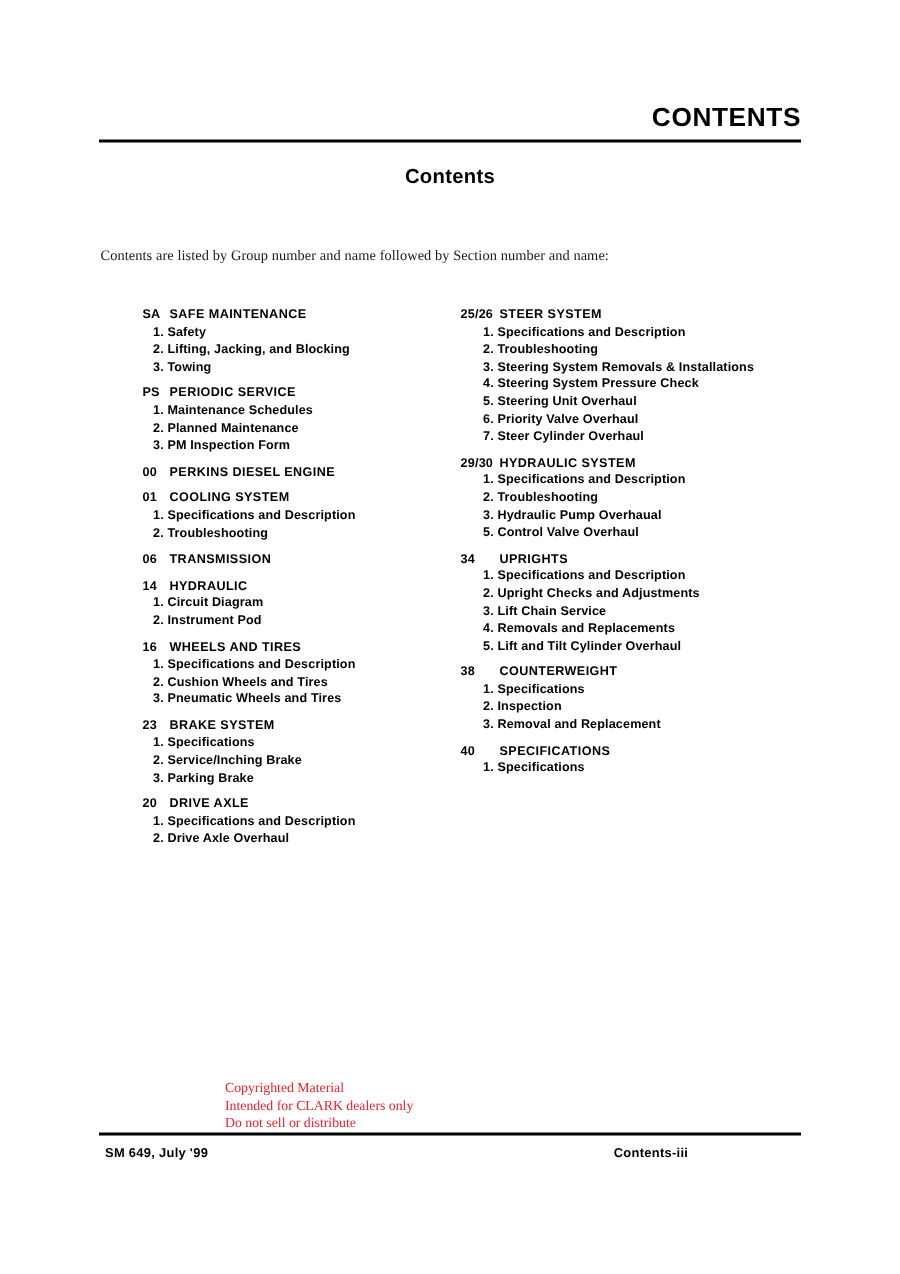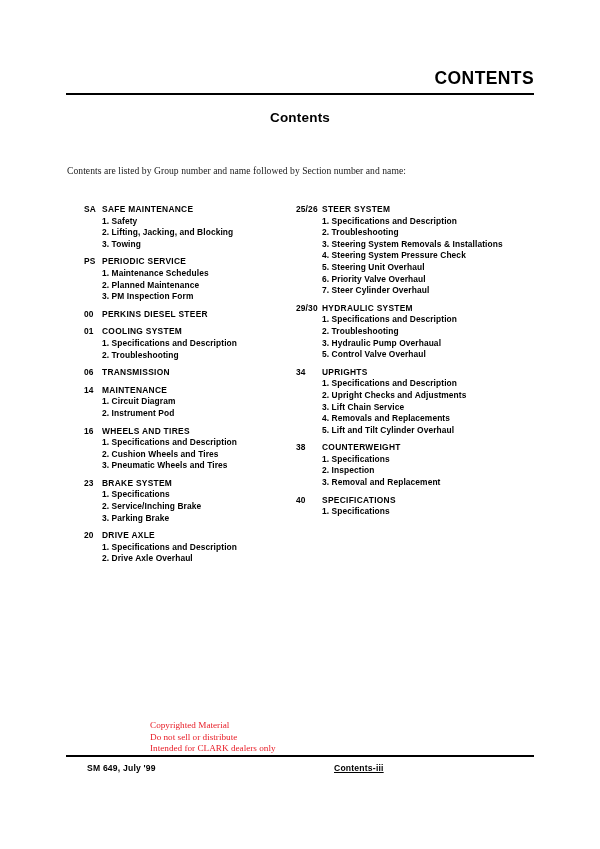--- a/index.html
+++ b/index.html
@@ -80,20 +80,21 @@
   .col-left  { left: 84px;  width: 215px; }
   .col-right { left: 296px; width: 250px; }
 
   .group {
     margin-bottom: 6px;
   }
   .group-head {
     display: flex;
     align-items: center;
     line-height: 11.6px;
+    margin-left: 11px;
   }
   .group-code {
     font-size: 8.4px;
     font-weight: bold;
     letter-spacing: 0.15px;
     flex: 0 0 auto;
     white-space: nowrap;
   }
   .col-left .group-code  { width: 18px; }
   .col-right .group-code { width: 26px; }
@@ -125,37 +126,36 @@
   .footer-rule {
     position: absolute;
     left: 66px;
     top: 755px;
     width: 468px;
     height: 2px;
     background: #000;
   }
   .footer-left {
     position: absolute;
-    left: 66px;
+    left: 49px;
     top: 763px;
     font-size: 8.6px;
     font-weight: bold;
     letter-spacing: 0.2px;
     padding-left: 21px;
   }
   .footer-right {
     position: absolute;
     left: 334px;
     top: 763px;
     width: 200px;
-    text-align: left;
+    text-align: center;
     font-size: 8.6px;
     font-weight: bold;
     letter-spacing: 0.2px;
-    text-decoration: underline;
   }
   .watermark {
     position: absolute;
     left: 150px;
     top: 720px;
     width: 300px;
     font-family: "Liberation Serif", serif;
     font-size: 9.2px;
     line-height: 11.5px;
     color: #e8202a;
@@ -191,21 +191,21 @@
         </div>
         <ul class="items">
           <li class="item">1. Maintenance Schedules</li>
           <li class="item">2. Planned Maintenance</li>
           <li class="item">3. PM Inspection Form</li>
         </ul>
       </div>
       <div class="group">
         <div class="group-head">
           <span class="group-code">00</span>
-          <span class="group-title">PERKINS DIESEL STEER</span>
+          <span class="group-title">PERKINS DIESEL ENGINE</span>
         </div>
       </div>
       <div class="group">
         <div class="group-head">
           <span class="group-code">01</span>
           <span class="group-title">COOLING SYSTEM</span>
         </div>
         <ul class="items">
           <li class="item">1. Specifications and Description</li>
           <li class="item">2. Troubleshooting</li>
@@ -213,21 +213,21 @@
       </div>
       <div class="group">
         <div class="group-head">
           <span class="group-code">06</span>
           <span class="group-title">TRANSMISSION</span>
         </div>
       </div>
       <div class="group">
         <div class="group-head">
           <span class="group-code">14</span>
-          <span class="group-title">MAINTENANCE</span>
+          <span class="group-title">HYDRAULIC</span>
         </div>
         <ul class="items">
           <li class="item">1. Circuit Diagram</li>
           <li class="item">2. Instrument Pod</li>
         </ul>
       </div>
       <div class="group">
         <div class="group-head">
           <span class="group-code">16</span>
           <span class="group-title">WHEELS AND TIRES</span>
@@ -320,18 +320,18 @@
         <ul class="items">
           <li class="item">1. Specifications</li>
         </ul>
       </div>
     </div>
 
   <div class="footer-rule"></div>
   <div class="footer-left">SM 649, July '99</div>
   <div class="watermark">
       <div>Copyrighted Material</div>
+      <div>Intended for CLARK dealers only</div>
       <div>Do not sell or distribute</div>
-      <div>Intended for CLARK dealers only</div>
     </div>
   <div class="footer-right">Contents-iii</div>
 
 </div>
 
 </body></html>

